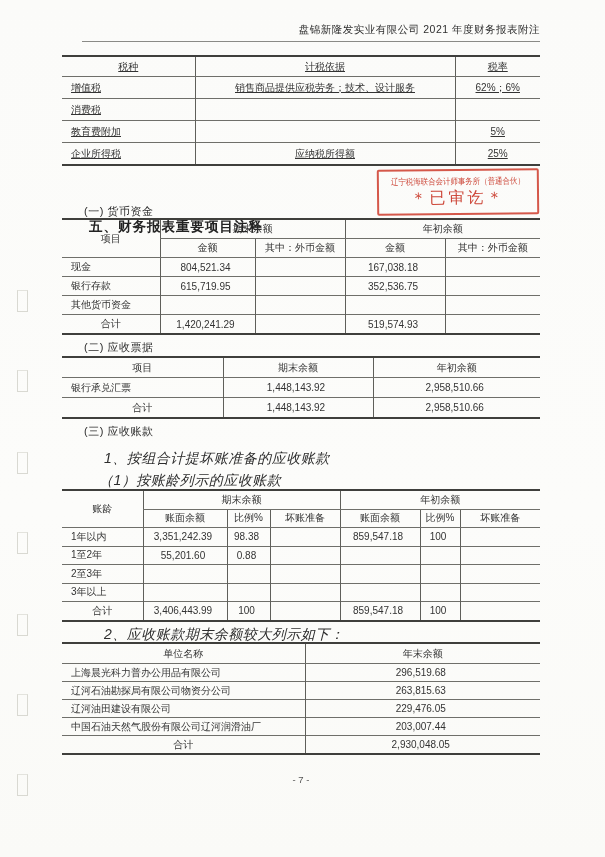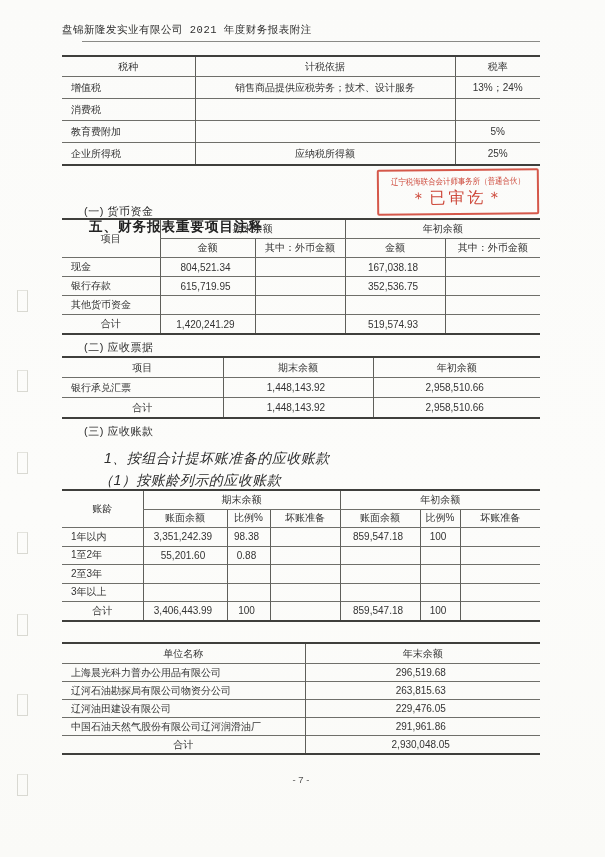--- a/index.html
+++ b/index.html
@@ -17,21 +17,21 @@
     overflow:hidden;
   }
   
   .edge-mark{
     position:absolute;left:17px;width:9px;height:20px;
     border:1px solid #d9d9d2;border-top-color:#e3e3dd;
     background:transparent;
   }
   .header-title{
     position:absolute;top:23px;left:62px;width:478px;
-    font-size:10.5px;color:#2f2f2f;letter-spacing:0.5px;font-family:Liberation Mono, monospace;
+    text-align:right;font-size:10.5px;color:#2f2f2f;letter-spacing:0.5px;
   }
   .header-rule{
     position:absolute;top:41px;left:82px;width:458px;height:1px;background:#8a8a86;
   }
   table{border-collapse:collapse;table-layout:fixed;}
   td,th{font-weight:normal;font-size:10px;color:#333;overflow:hidden;white-space:nowrap;padding:0 4px;}
   .doc-table{position:absolute;left:62px;width:478px;border-top:2px solid #3f3f3c;border-bottom:2px solid #3f3f3c;}
   .doc-table td{border-top:1px solid #6f6f6a;}
   .doc-table tr:first-child td{border-top:none;}
   .vline{border-left:1px solid #5f5f5a;}
@@ -51,21 +51,21 @@
     transform:rotate(-0.6deg);
     z-index:5;
     display:flex;flex-direction:column;justify-content:center;align-items:center;
     color:rgba(201,55,40,0.92);
     background:rgba(255,250,248,0.05);
   }
   .stamp-line1{font-size:8px;transform:scale(0.93,1.05);white-space:nowrap;letter-spacing:0;}
   .stamp-line2{font-size:16px;letter-spacing:3px;white-space:nowrap;margin-top:1px;}
   .footer-page{position:absolute;top:774px;left:62px;width:478px;text-align:center;font-size:9.5px;color:#555;}
   
-  .tax-table td{height:21px;}
+  .tax-table td{height:21px;text-decoration:underline;}
   .tax-table tr:first-child td{height:19px;}
   .cash-table td{height:18px;}
   .notes-table td{height:19px;}
   .aging-table td{height:17.5px;}
   .debtor-table td{height:17px;}
   .debtor-table tr:first-child td{height:19px;}
 </style>
 </head>
 <body>
 
@@ -90,21 +90,21 @@
       </colgroup>
     <tbody>
         <tr>
       <td class="c group-split">税种</td>
       <td class="c vline group-split">计税依据</td>
       <td class="c vline group-split">税率</td>
     </tr>
     <tr>
       <td class="l">增值税</td>
       <td class="c vline">销售商品提供应税劳务；技术、设计服务</td>
-      <td class="c vline">13%；24%</td>
+      <td class="c vline">62%；6%</td>
     </tr>
     <tr>
       <td class="l">消费税</td>
       <td class="c vline"></td>
       <td class="c vline"></td>
     </tr>
     <tr>
       <td class="l">教育费附加</td>
       <td class="c vline"></td>
       <td class="c vline">5%</td>
@@ -272,20 +272,21 @@
       <td class="r vline">3,406,443.99</td>
       <td class="r vline">100</td>
       <td class="r vline"></td>
       <td class="r vline">859,547.18</td>
       <td class="r vline">100</td>
       <td class="r vline"></td>
     </tr>
   </tbody>
     </table>
 
+  <div class="sec-sub2" style="top:626px">2、应收账款期末余额较大列示如下：</div>
 
   <table class="doc-table debtor-table" style="top:642px">
     <colgroup>
         <col style="width:243px">
         <col style="width:235px">
       </colgroup>
     <tbody>
         <tr>
       <td class="c group-split">单位名称</td>
       <td class="c vline group-split">年末余额</td>
@@ -297,21 +298,21 @@
     <tr>
       <td class="l">辽河石油勘探局有限公司物资分公司</td>
       <td class="r vline">263,815.63</td>
     </tr>
     <tr>
       <td class="l">辽河油田建设有限公司</td>
       <td class="r vline">229,476.05</td>
     </tr>
     <tr>
       <td class="l">中国石油天然气股份有限公司辽河润滑油厂</td>
-      <td class="r vline">291,961.86</td>
+      <td class="r vline">203,007.44</td>
     </tr>
     <tr>
       <td class="c">合计</td>
       <td class="r vline">2,930,048.05</td>
     </tr>
   </tbody>
     </table>
 
   <div class="footer-page">- 7 -</div>
 

